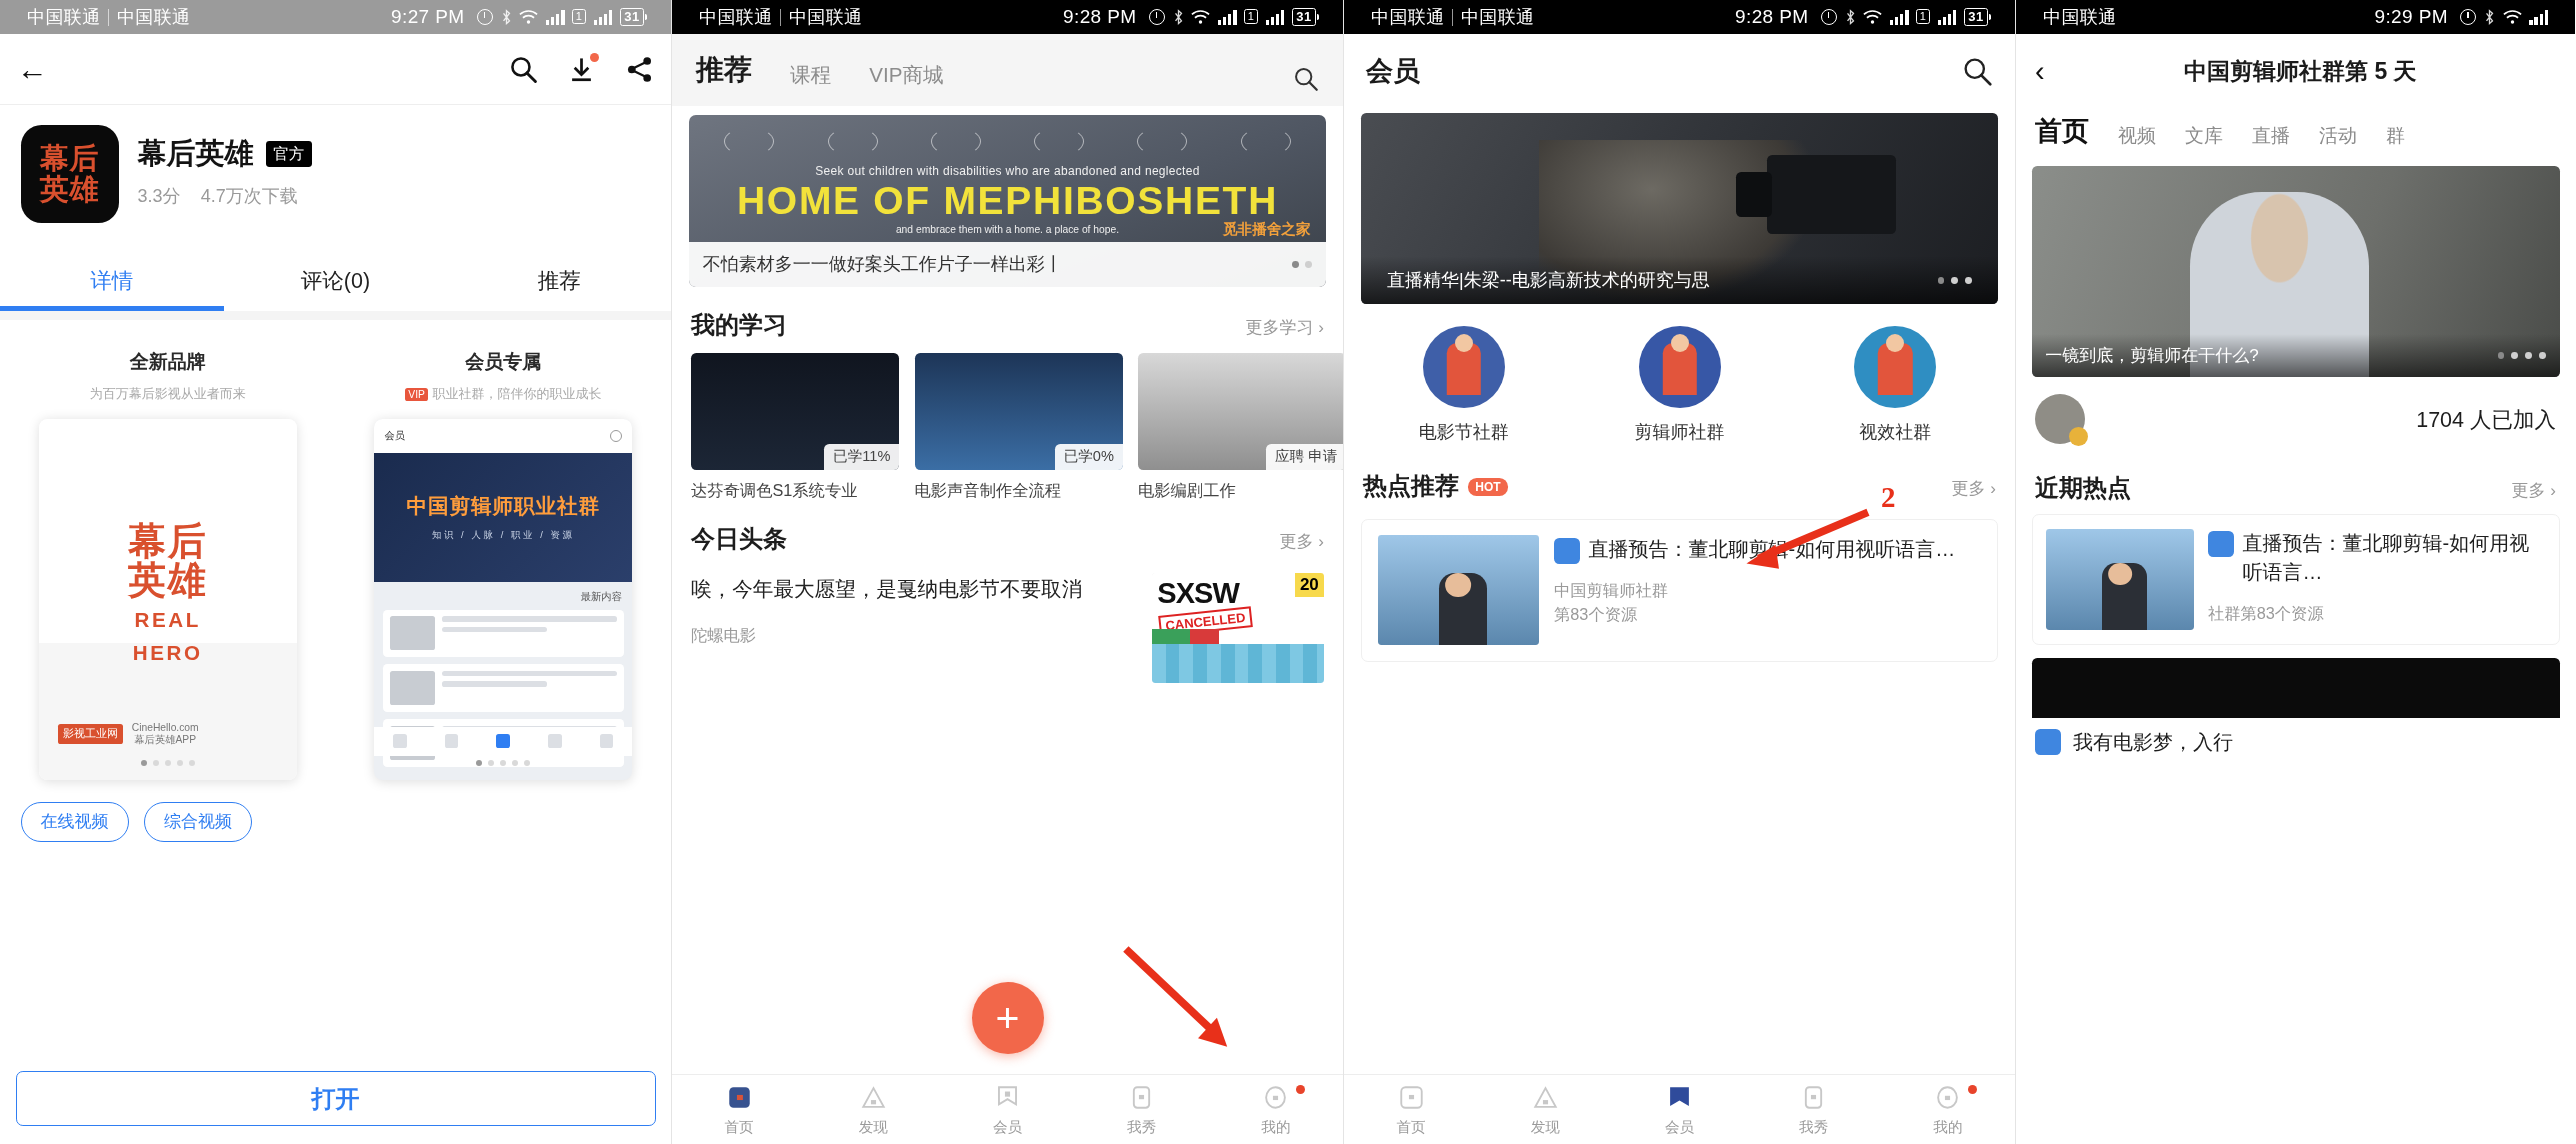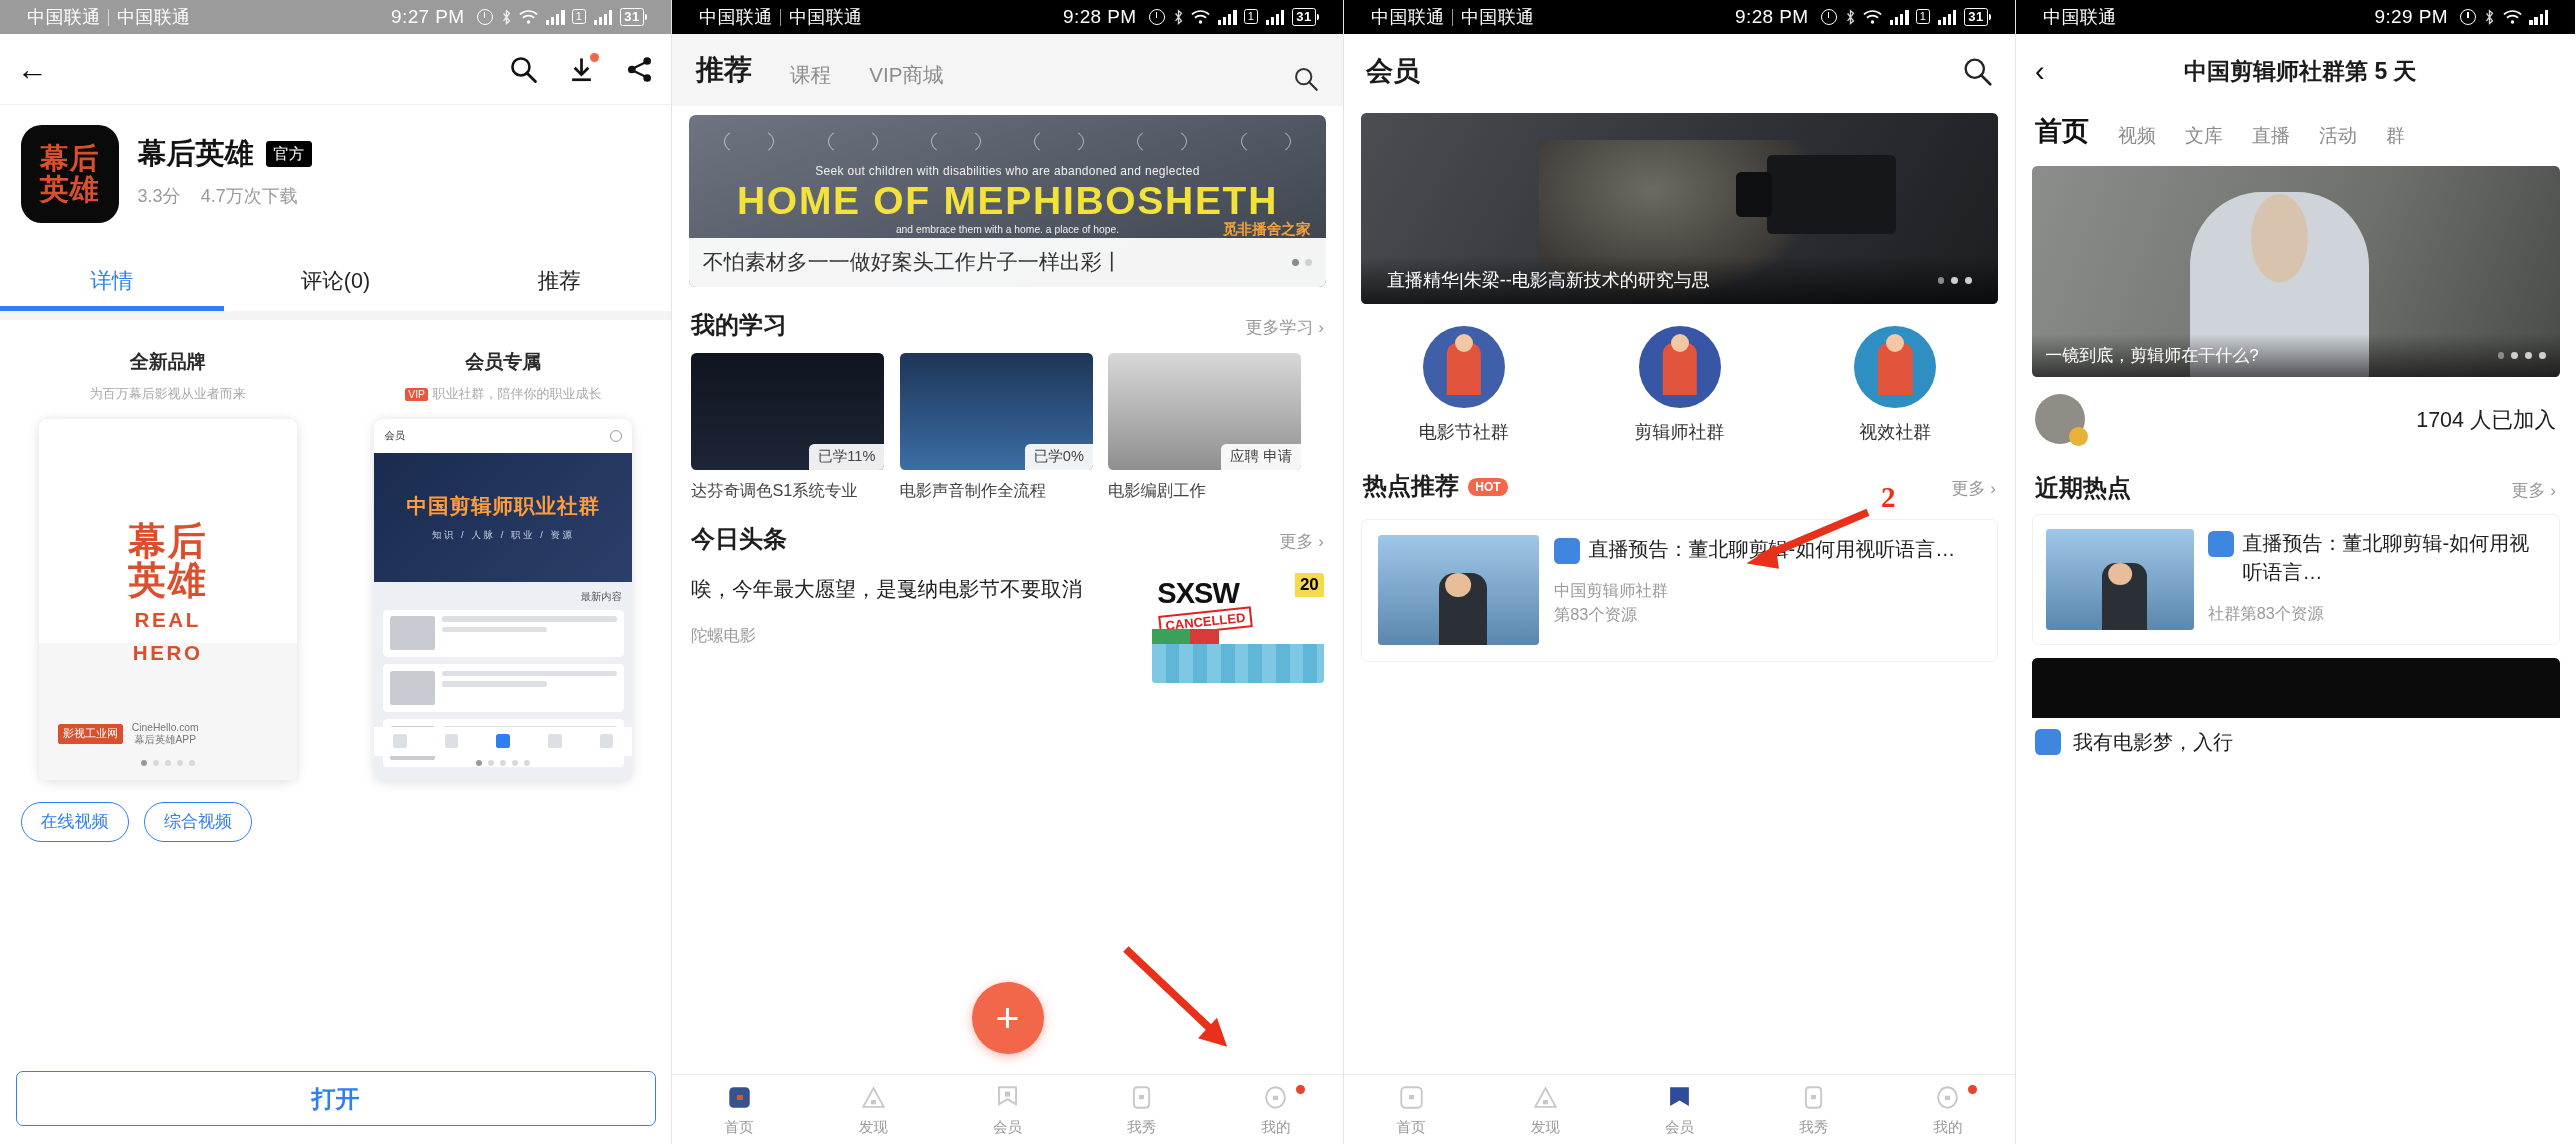--- a/index.html
+++ b/index.html
@@ -119,32 +119,32 @@
   .p2-search { margin-left: auto; }
   .banner { margin: 8.6px 17px 0; border-radius: 6.9px; overflow: hidden; position: relative; height: 172px;
             background: linear-gradient(160deg,#6f7580,#4f5662 60%,#3a4048); }
   .lauro { display:flex; justify-content:space-around; padding: 12px 8.6px 0; }
   .lauro i { width: 50px; height: 29px; border-radius: 50%; border: 1.7px solid rgba(255,255,255,.55); border-top-color: transparent; border-bottom-color: transparent; display:block;}
   .bn-seek { text-align:center; color:#f0f0f0; font-size:12px; margin-top:8.6px; letter-spacing:0.3px;}
   .bn-title { text-align:center; color:#f2e23b; font-size:39px; font-weight:bold; letter-spacing:1.7px; line-height:41px; margin-top:1.7px;}
   .bn-sub { text-align:center; color:#eee; font-size:10.3px; margin-top:3.4px;}
   .bn-cn { position:absolute; right:15.5px; bottom:48px; color:#f2a03b; font-size:14.6px; font-weight:bold;}
   .bn-cap { position: absolute; left: 0; right: 0; bottom: 0; background: rgba(255,255,255,.94); color: #333;
-            font-size: 21px; padding: 10.3px 13.7px; display:flex; align-items:center;justify-content:space-between;}
+            font-size: 18px; padding: 10.3px 13.7px; display:flex; align-items:center;justify-content:space-between;}
   .bn-dots { margin-left: auto; display: flex; gap: 6.9px; }
   .bn-dots i { width:6.9px;height:6.9px;border-radius:50%;background:#cfcfcf;display:block;}
   .bn-dots i.on { background:#8a8a8a;}
 
   .sec-head { display: flex; align-items: baseline; padding: 22px 19px 12px; }
   .sec-title { font-size: 24px; font-weight: bold; color: #1d1d1d; }
   .sec-more { margin-left: auto; font-size: 17px; color: #999; }
   .hot { display:inline-flex; align-items:center; justify-content:center; background:#f2674a; color:#fff; font-size:12px; font-weight:bold; border-radius:8.6px; padding:1.7px 7.7px; margin-left:8.6px; position:relative; top:-2.6px;}
 
   .hscroll { display: flex; gap: 15.5px; padding: 0 19px; }
-  .lcard { width: 193px; flex: 0 0 auto; }
+  .lcard { width: 208px; flex: 0 0 auto; }
   .lthumb { height: 117px; border-radius: 5.2px; position: relative; overflow: hidden; }
   .lthumb .prog { position:absolute; right:0; bottom:0; background: rgba(255,255,255,.92); color:#444; font-size:14.6px; padding:3.4px 8.6px; border-radius: 5.2px 0 0 0;}
   .ltitle { font-size: 16.3px; color: #444; margin-top: 10.3px; line-height: 20.6px;
             display:-webkit-box; -webkit-line-clamp:1; -webkit-box-orient:vertical; overflow:hidden;}
   .th-a { background: linear-gradient(#10151f,#1c2636); }
   .th-b { background: linear-gradient(#1d3557,#3b6ea5); }
   .th-c { background: linear-gradient(#d8d8d8,#8f8f8f); }
 
   .news { display: flex; padding: 6.9px 19px 0; gap: 15.5px; }
   .news-txt { flex: 1; font-size: 20.6px; color: #222; line-height: 31px; }

